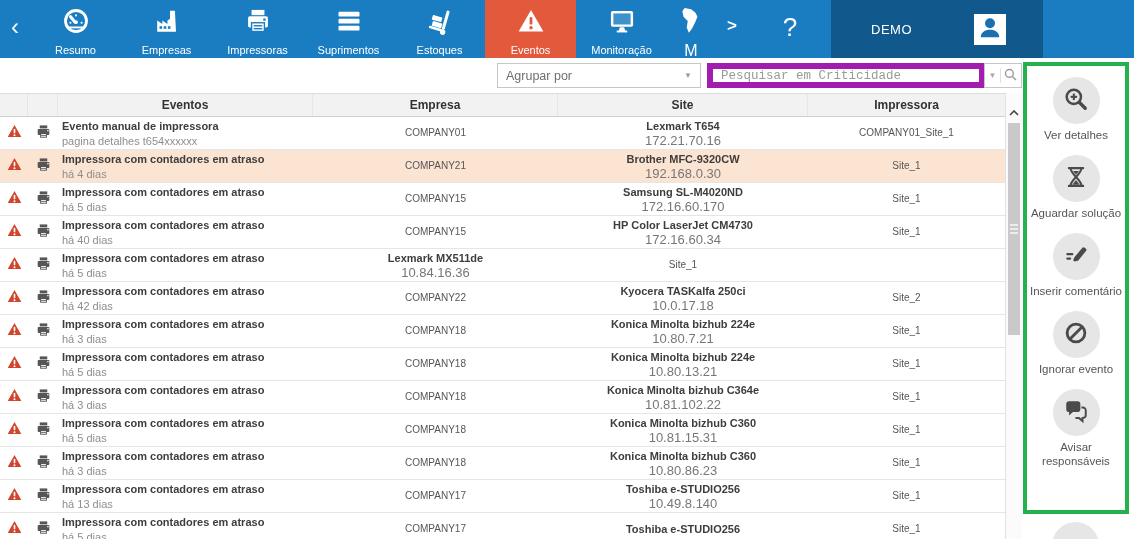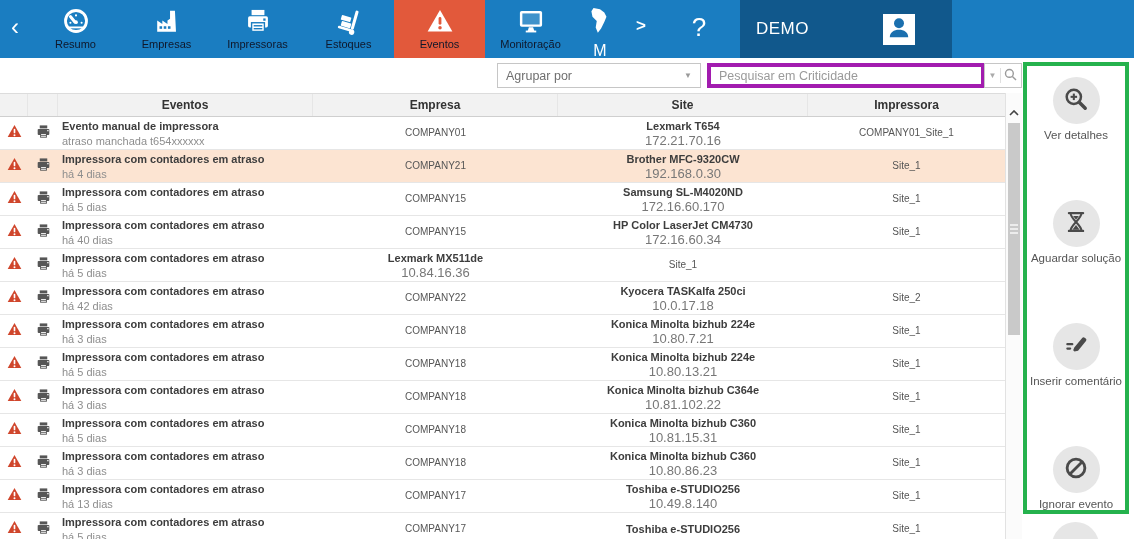--- a/index.html
+++ b/index.html
@@ -4,37 +4,37 @@
 <style>
   html,body{margin:0;padding:0;}
   body{
     width:1134px;height:539px;overflow:hidden;position:relative;
     font-family:"Liberation Sans",sans-serif;background:#fff;
     -webkit-font-smoothing:antialiased;
   }
   
   .nav{position:absolute;left:0;top:0;width:1134px;height:58px;background:#1a7dc1;display:flex;align-items:stretch;}
   .back{width:30px;display:flex;align-items:center;justify-content:center;color:#fff;font-size:24px;line-height:1;cursor:pointer;padding-bottom:4px;}
-  .nav-item{width:91px;display:flex;flex-direction:column;align-items:center;padding-top:7px;gap:3px;color:#0f172a;cursor:pointer;box-sizing:border-box;}
+  .nav-item{width:91px;display:flex;flex-direction:column;align-items:center;padding-top:7px;gap:9px;color:#ffffff;cursor:pointer;box-sizing:border-box;}
   .nav-item.active{background:#e2593b;}
   .nav-item .nlbl{font-size:11px;white-space:nowrap;}
   .nav-item svg{display:block;}
   .partial-item{width:48px;overflow:hidden;display:flex;flex-direction:column;align-items:center;padding-top:7px;gap:3px;color:#fff;cursor:pointer;}
   .overflow-btn{width:34px;display:flex;align-items:center;justify-content:center;color:#fff;font-size:17px;font-weight:bold;cursor:pointer;padding-bottom:6px;}
   .help-btn{width:82px;display:flex;align-items:center;justify-content:center;color:#fff;font-size:26px;cursor:pointer;padding-bottom:4px;}
   .nav-dark{width:212px;background:#11588c;display:flex;align-items:center;}
-  .demo{margin-left:16px;color:#fff;font-size:17px;letter-spacing:.5px;}
+  .demo{margin-left:40px;color:#fff;font-size:13px;letter-spacing:.5px;}
   .avatar{margin-left:auto;margin-right:37px;width:32px;height:31px;background:#fff;display:flex;align-items:center;justify-content:center;cursor:pointer;}
   
   .filterbar{position:absolute;left:0;top:58px;width:1005px;height:35px;background:#fff;}
   .combo{position:absolute;top:5px;height:25px;border:1px solid #c6c6c6;box-sizing:border-box;background:#fff;display:flex;align-items:center;font-size:12.5px;cursor:pointer;}
   .combo-group{left:497px;width:204px;color:#6f6f6f;padding-left:8px;gap:38px;}
   .combo .chev{margin-left:auto;margin-right:8px;color:#9a9a9a;font-size:8px;}
   .searchwrap{position:absolute;left:707px;top:5px;width:278px;height:25px;box-sizing:border-box;}
-  .searchwrap input{width:100%;height:100%;border:4px solid #a21caf;box-sizing:border-box;font-family:Liberation Sans, sans-serif;font-size:12.5px;color:#555;padding:0 8px;outline:none;}
+  .searchwrap input{width:100%;height:100%;border:6px solid #a21caf;box-sizing:border-box;font-family:Liberation Mono, monospace;font-size:12.5px;color:#555;padding:0 8px;outline:none;}
   .searchwrap input::placeholder{color:#9a9a9a;}
   .search-suffix{position:absolute;left:984px;top:5px;width:38px;height:25px;border:1px solid #c6c6c6;box-sizing:border-box;display:flex;align-items:center;justify-content:space-evenly;background:#fff;}
   .search-suffix .chev{color:#aaa;font-size:8px;cursor:pointer;}
   .suffix-div{width:1px;height:15px;background:#e0e0e0;}
   
   .tablewrap{position:absolute;left:0;top:93px;width:1005px;height:446px;overflow:hidden;border-top:1px solid #dcdcdc;}
   .thead,.row{display:grid;grid-template-columns:28px 30px 255px 245px 250px 197px;}
   .thead{height:22px;background:#f2f2f2;border-bottom:1px solid #cfcfcf;}
   .thead>div{display:flex;align-items:center;justify-content:center;font-size:12px;font-weight:bold;color:#333;border-right:1px solid #e6e6e6;cursor:pointer;}
   .thead>div:last-child{border-right:none;}
@@ -48,21 +48,21 @@
   .t2{font-size:11px;color:#8e8e8e;line-height:14px;white-space:nowrap;}
   .tc{font-size:10px;color:#555;line-height:14px;}
   .ip{font-size:13px;color:#777;line-height:14px;}
   
   .scrollbar{position:absolute;left:1005px;top:93px;width:17px;height:446px;background:#fbfbfb;border-left:1px solid #e2e2e2;box-sizing:border-box;}
   .sb-up{margin-top:13px;height:14px;display:flex;align-items:center;justify-content:center;cursor:pointer;}
   .sb-thumb{margin:3px auto 0;width:12px;height:212px;background:#c9c9c9;position:relative;cursor:pointer;}
   .sb-grip{position:absolute;left:2px;width:8px;height:2px;background:#ececec;}
   
   .panel{position:absolute;left:1022px;top:58px;width:112px;height:481px;background:#fff;}
-  .green-box{position:absolute;left:1px;top:4px;width:106px;height:452px;border:4px solid #25b24d;box-sizing:border-box;background:#fff;display:flex;flex-direction:column;align-items:center;padding-top:11px;overflow:hidden;gap:45px;}
+  .green-box{position:absolute;left:1px;top:4px;width:106px;height:452px;border:4px solid #25b24d;box-sizing:border-box;background:#fff;display:flex;flex-direction:column;align-items:center;padding-top:11px;overflow:hidden;}
   .action{display:flex;flex-direction:column;align-items:center;margin-bottom:13px;cursor:pointer;}
   .action .circle{width:47px;height:47px;border-radius:50%;background:#e6e6e6;display:flex;align-items:center;justify-content:center;}
   .action .albl{margin-top:4px;font-size:11.5px;color:#555;text-align:center;line-height:14px;width:98px;}
   .partial-btn{position:absolute;left:30px;top:464px;width:47px;height:47px;border-radius:50%;background:#e6e6e6;cursor:pointer;}
 </style>
 </head>
 <body>
 
 <svg width="0" height="0" style="position:absolute">
   <defs>
@@ -123,20 +123,30 @@
           <rect x="3.5" y="8" width="17" height="9.5" rx="1.5" fill="#fff"></rect>
           <rect x="16.5" y="9.8" width="2" height="2" fill="#1a7dc1"></rect>
           <rect x="6.5" y="13.5" width="11" height="7.5" fill="#fff" stroke="#1a7dc1" stroke-width="1.2"></rect>
           <rect x="8.3" y="15.5" width="7.4" height="1.2" fill="#1a7dc1"></rect>
           <rect x="8.3" y="18" width="7.4" height="1.2" fill="#1a7dc1"></rect>
         </svg>
     </span>
     <span class="nlbl">Impressoras</span>
   </div>
 
+  <div class="nav-item">
+    <span>
+      <svg width="28" height="28" viewBox="0 0 24 24">
+          <rect x="3" y="4" width="18" height="4.2" rx="1" fill="#fff"></rect>
+          <rect x="3" y="10" width="18" height="4.2" rx="1" fill="#fff"></rect>
+          <rect x="3" y="16" width="18" height="4.2" rx="1" fill="#fff"></rect>
+        </svg>
+    </span>
+    <span class="nlbl">Suprimentos</span>
+  </div>
 
   <div class="nav-item">
     <span>
       <svg width="28" height="28" viewBox="0 0 24 24">
           <g fill="#fff" transform="rotate(16 12 12)">
             <rect x="15.2" y="1.5" width="2.6" height="17" rx="1.2"></rect>
             <rect x="4.8" y="8.6" width="8.4" height="4.2" rx=".5"></rect>
             <rect x="6.2" y="13.6" width="8.4" height="4.2" rx=".5"></rect>
             <rect x="4.2" y="18.2" width="12" height="2.2" rx="1.1"></rect>
             <circle cx="16.8" cy="20.6" r="2.3"></circle>
@@ -236,21 +246,21 @@
               <use href="#sym-warn"></use>
             </svg></span>
     </div>
     <div class="cell cell-icon">
       <span><svg width="15" height="15" viewBox="0 0 16 16">
               <use href="#sym-prn"></use>
             </svg></span>
     </div>
     <div class="cell cell-event">
       <span class="t1">Evento manual de impressora</span>
-      <span class="t2">atraso manchada t654xxxxxx</span>
+      <span class="t2">pagina detalhes t654xxxxxx</span>
     </div>
     <div class="cell cell-center">
       <span class="tc">COMPANY01</span>
     </div>
     <div class="cell cell-center">
       <span class="t1">Lexmark T654</span>
       <span class="ip">172.21.70.16</span>
     </div>
     <div class="cell cell-center">
       <span class="tc">COMPANY01_Site_1</span>

